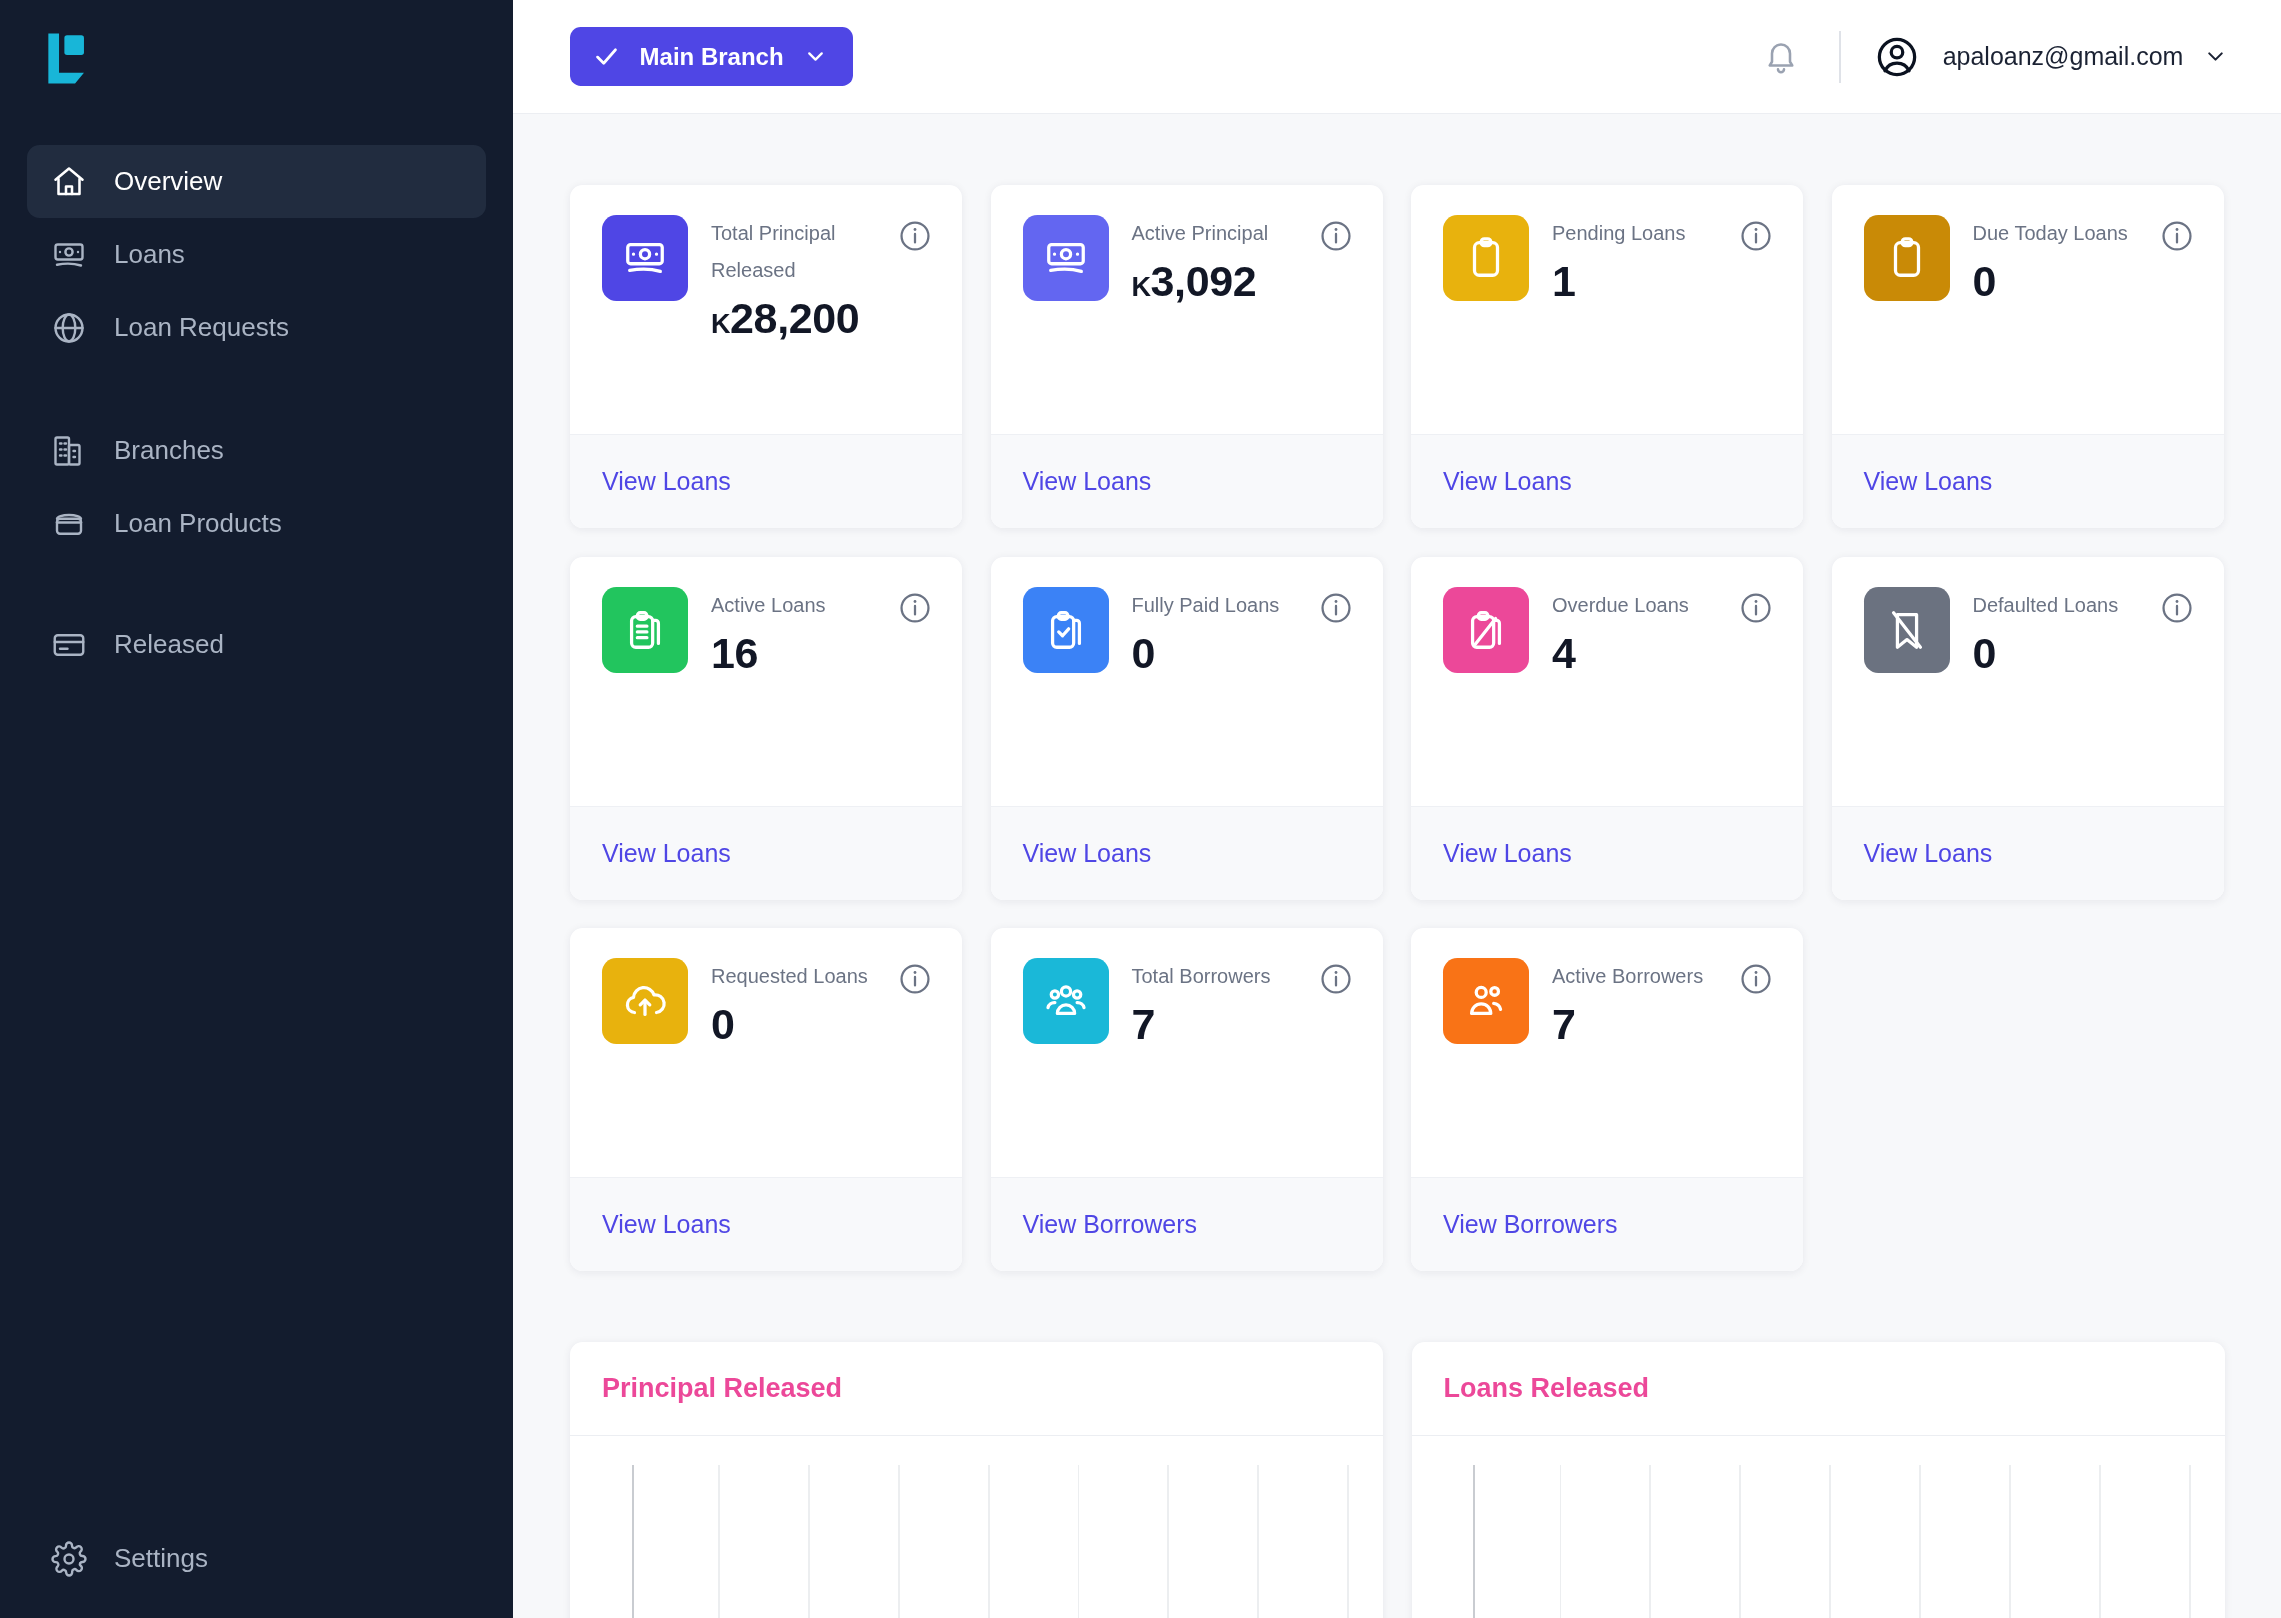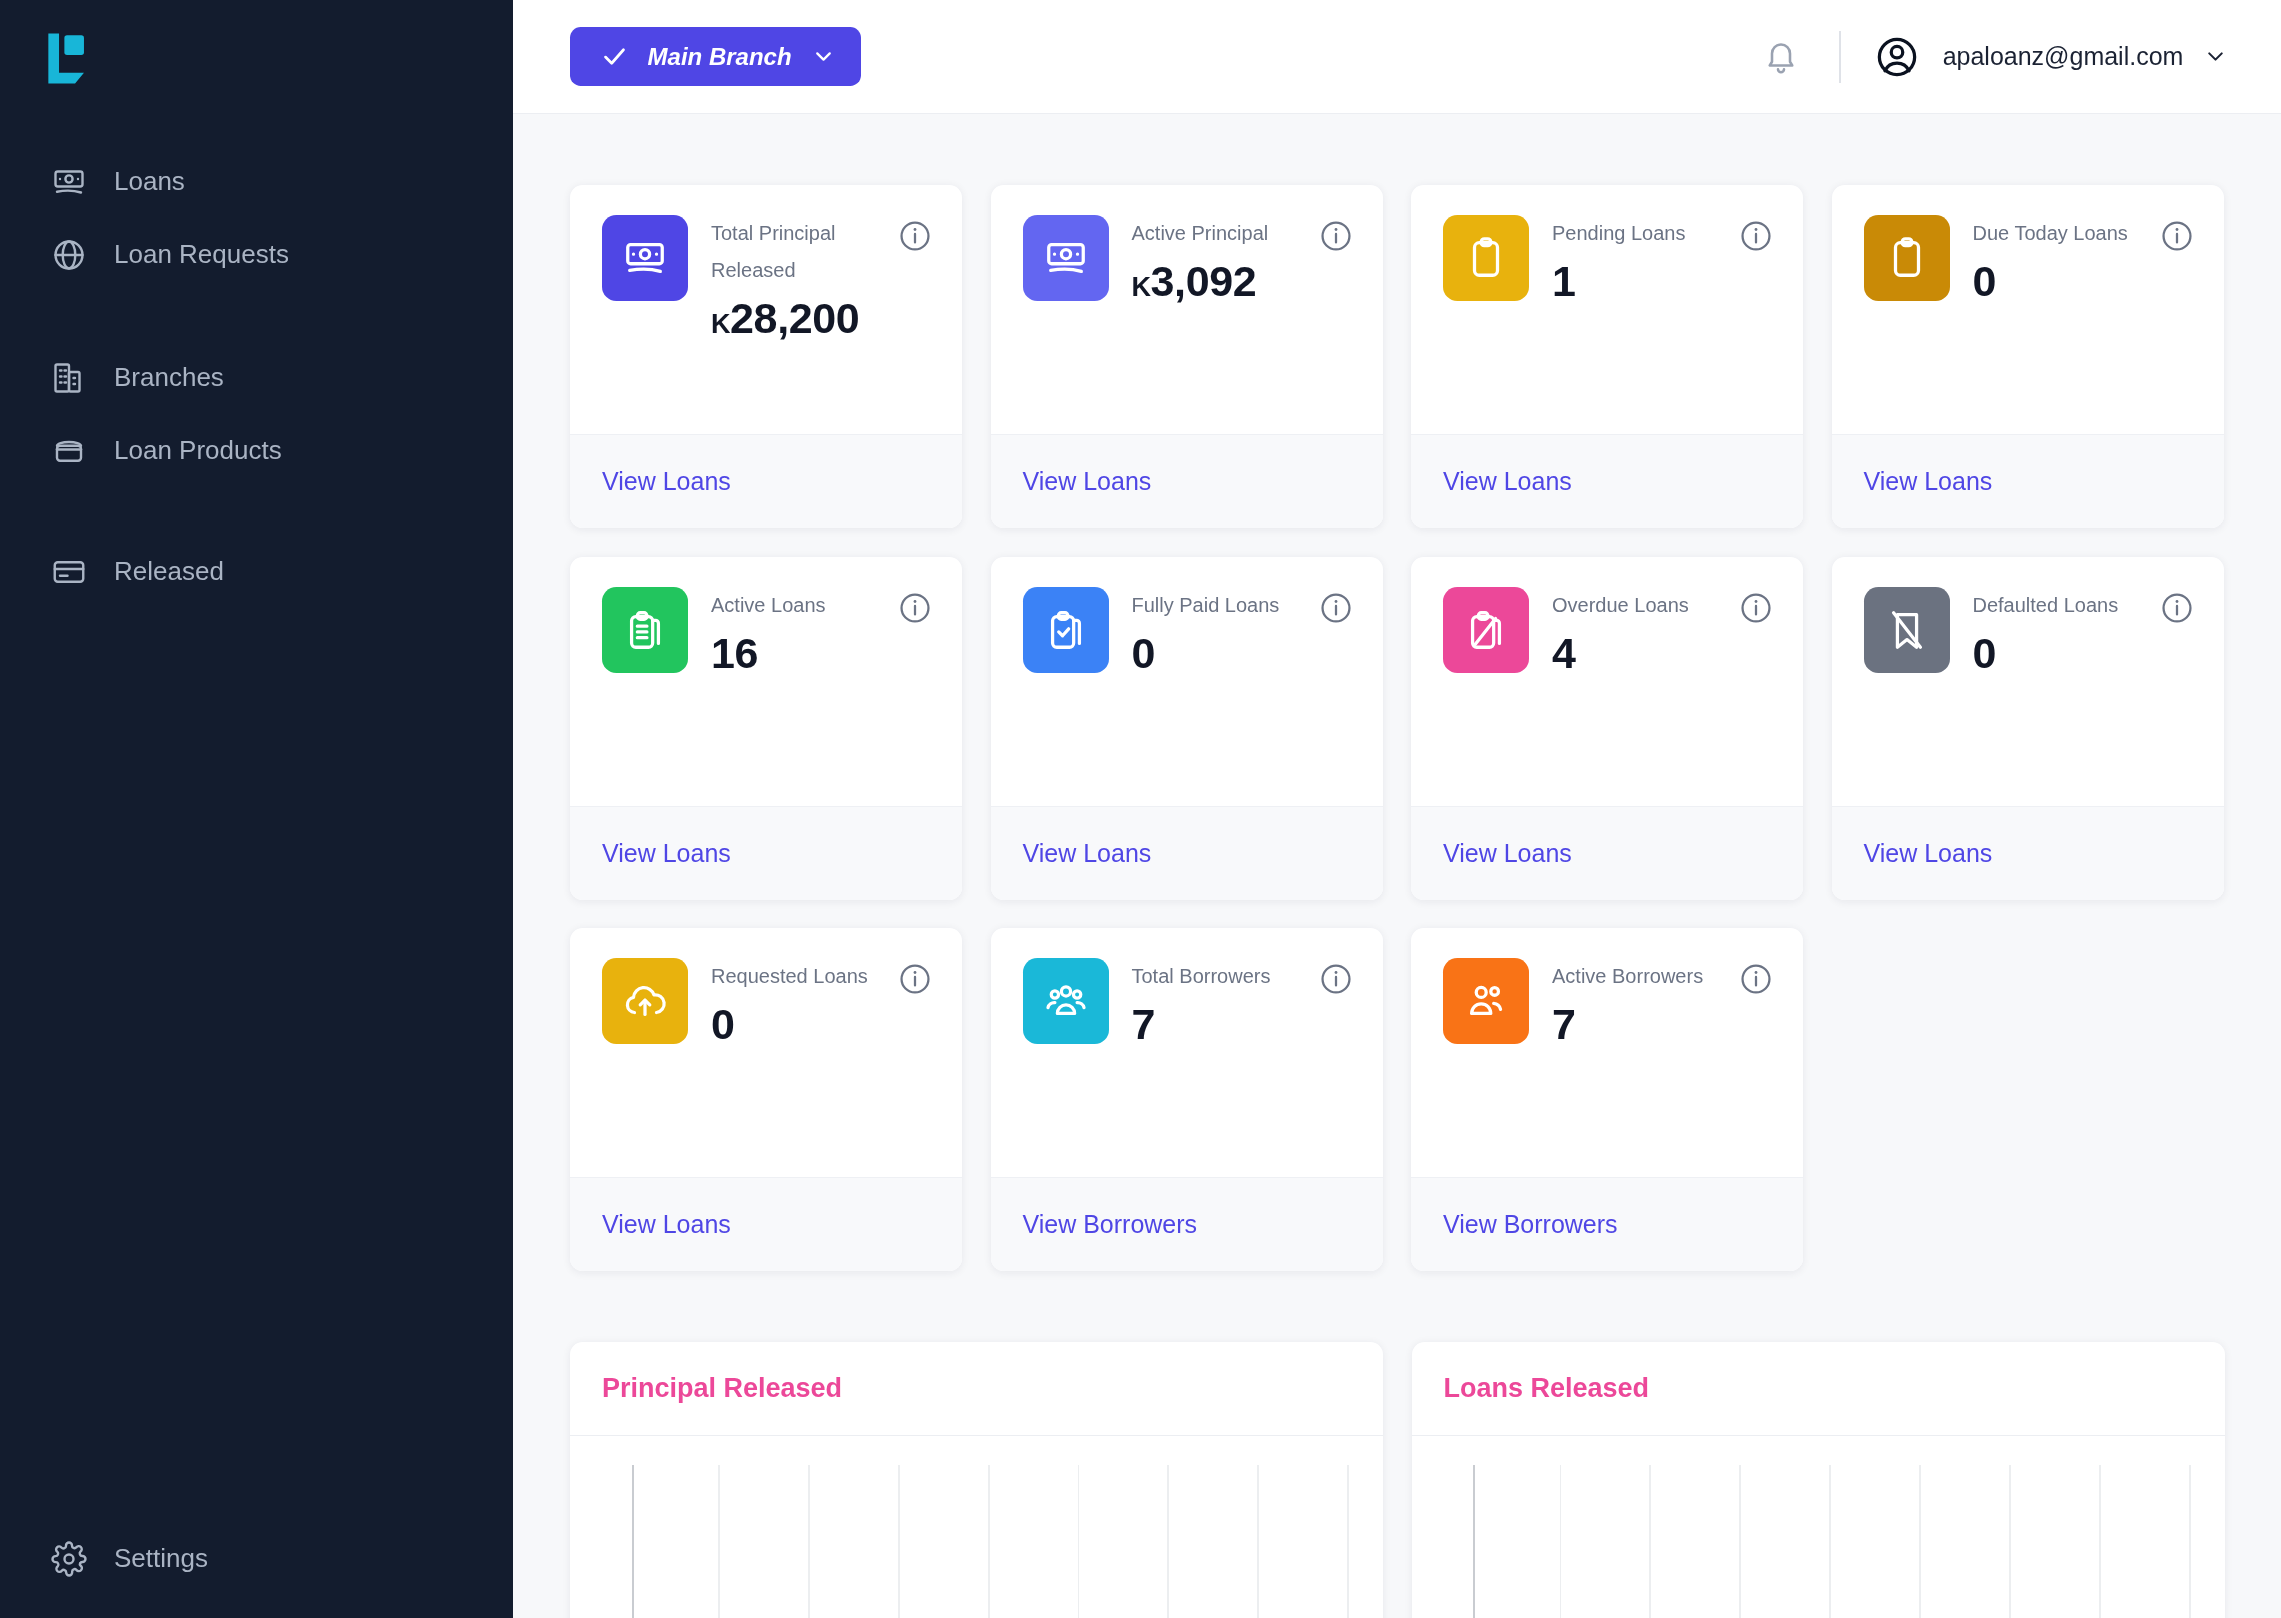--- a/index.html
+++ b/index.html
@@ -58,24 +58,24 @@
     display: flex; align-items: center;
     padding: 0 53px 0 57px;
     border-bottom: 0.9px solid #eceef2;
   }
   .branch-btn {
     display: flex; align-items: center;
     background: #4f46e5;
     color: #fff;
     height: 59px;
     border-radius: 10.7px;
-    padding: 0 25px 0 31px;
+    padding: 0 25px 0 23px;
     gap: 19.6px;
     cursor: pointer;
-    font-size: 24px; font-weight: bold; font-style: italic;
+    font-size: 24px; font-weight: bold;
   }
   .branch-btn .chk svg { width: 27px; height: 27px; display: block; }
   .branch-btn .cv svg { width: 25px; height: 25px; display: block; }
   .topbar-spacer { flex: 1 1 auto; }
   .topbar-right { display: flex; align-items: center; gap: 0; text-align: right; }
   .bell { width: 52px; height: 52px; display:flex; align-items:center; justify-content:center; cursor:pointer; }
   .bell svg { width: 36px; height: 37px; }
   .tb-div { width: 1.8px; height: 52px; background: #dfe2e8; margin: 0 32px 0 32px; }
   .avatar { width: 48px; height: 48px; display:flex; align-items:center; justify-content:center; cursor:pointer;}
   .avatar svg { width: 46px; height: 46px; }
@@ -196,20 +196,30 @@
     <div class="logo-wrap">
       <div class="logo">
         <svg viewBox="0 0 64 64" xmlns="http://www.w3.org/2000/svg">
           <path d="M6 4 h12 v44 h28 l-10 12 H6 Z" fill="#18b6d8"></path>
           <rect x="24" y="6" width="22" height="22" rx="3" fill="#18b6d8"></rect>
         </svg>
       </div>
     </div>
 
     <nav class="nav">
+      <div class="nav-item active">
+        <span class="ico">
+          <svg viewBox="0 0 24 24" fill="none" stroke="#ffffff" stroke-width="1.7" stroke-linecap="round" stroke-linejoin="round">
+              <path d="M3 10.5 12 3l9 7.5"></path>
+              <path d="M5 10v10h14V10"></path>
+              <path d="M10 20v-5h4v5"></path>
+            </svg>
+        </span>
+        <span>Overview</span>
+      </div>
 
 
       <div class="nav-item">
         <span class="ico">
           <svg viewBox="0 0 24 24" fill="none" stroke="#aab4c4" stroke-width="1.6" stroke-linecap="round" stroke-linejoin="round">
               <rect x="3" y="5" width="18" height="10" rx="1.5"></rect>
               <circle cx="12" cy="10" r="2.4"></circle>
               <path d="M6 10h.01M18 10h.01"></path>
               <path d="M4 18.5c5-1 11-1 16 .5"></path>
             </svg>

